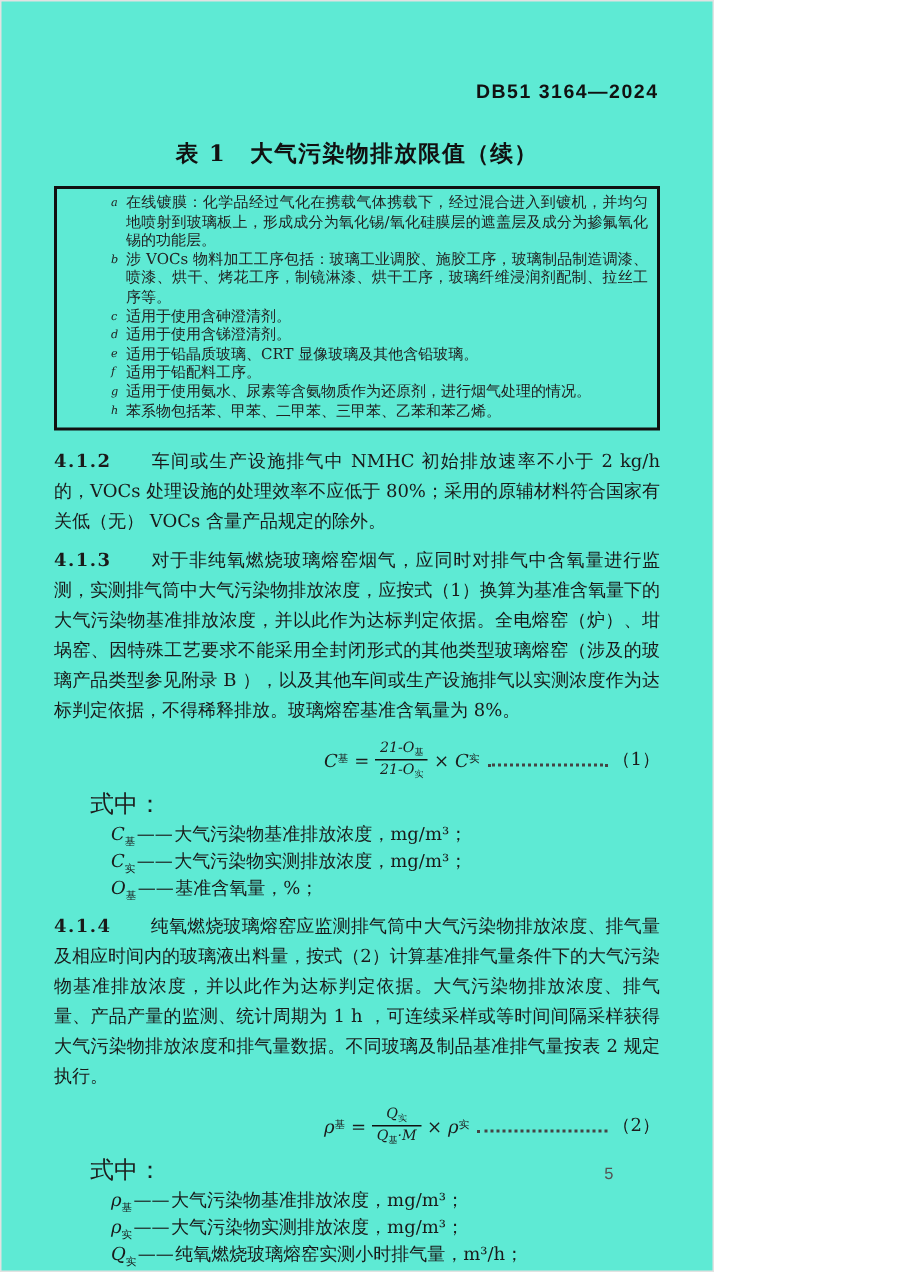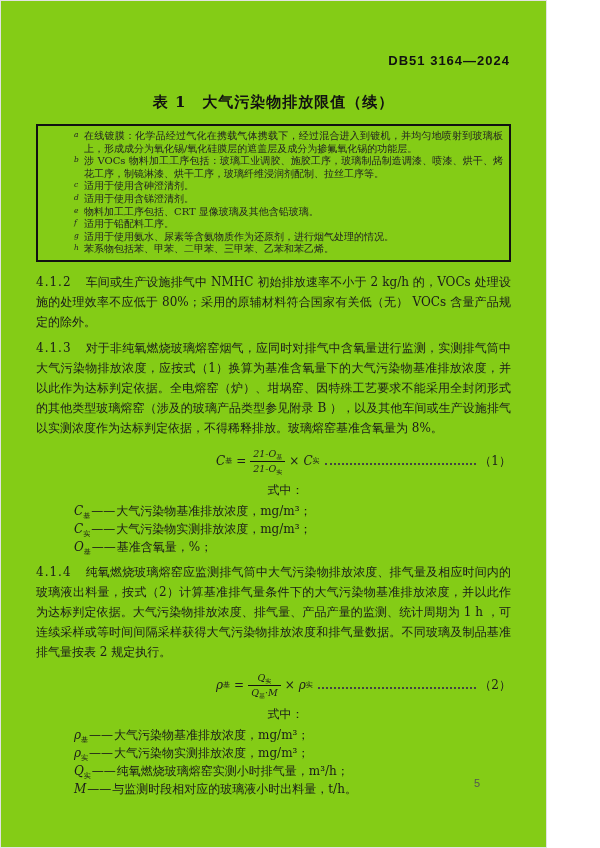--- a/index.html
+++ b/index.html
@@ -1,18 +1,18 @@
 <!DOCTYPE html>
 <html><head>
 <meta charset="utf-8">
 <style>
   html,body{margin:0;padding:0;background:#fff;}
   .page{
-    width:547px;height:848px;box-sizing:border-box;position:relative;
-    background:#84cc16;border:1px solid #e2e2e2;overflow:hidden;
+    width:476px;height:848px;box-sizing:border-box;position:relative;
+    background:#5eead4;border:1px solid #e2e2e2;overflow:hidden;
     font-family:"DejaVu Serif","Liberation Serif",serif;color:#1c1c1c;
   }
   .doc-code{
     position:absolute;top:52px;right:36px;
     font-family:"Liberation Sans","DejaVu Sans",sans-serif;
     font-weight:bold;font-size:13px;letter-spacing:1px;color:#111;
   }
   .content{padding:92px 35px 0 35px;}
   .table-title{
     text-align:center;font-weight:bold;font-size:15px;color:#111;
@@ -22,34 +22,34 @@
     border:2px solid #111;padding:4px 6px 4px 0;margin:0 0 10px 0;
   }
   .notes-list{list-style:none;margin:0;padding:0;font-size:10px;line-height:12.6px;color:#222;}
   .note{position:relative;padding-left:46px;text-align:justify;}
   .note-sup{
     position:absolute;left:36px;top:-1px;font-size:7.5px;font-style:italic;
   }
   .para{
     margin:6px 0 2px 0;font-size:12px;line-height:20px;text-align:justify;color:#1a1a1a;
   }
-  .sec-num{font-weight:normal;margin-right:14px;letter-spacing:1px;}
+  .sec-num{font-weight:bold;margin-right:26px;letter-spacing:1px;}
   .formula-row{display:flex;align-items:center;margin:10px 0 6px 0;font-size:12px;}
   .f-spacer{width:180px;flex:none;}
   .f-body{display:inline-flex;align-items:center;white-space:nowrap;}
   .sym{font-style:italic;}
   .op{margin:0 4px;}
   .csub{font-size:7px;line-height:1;vertical-align:-3px;}
   .csub2{font-size:6px;line-height:1;vertical-align:-2px;}
   .frac{display:inline-flex;flex-direction:column;text-align:center;font-size:9.5px;vertical-align:middle;}
   .fnum{border-bottom:1px solid #111;padding:0 3px 1px 3px;}
   .fden{padding:1px 3px 0 3px;}
   .leader{flex:1;border-bottom:2px dotted #444;height:0;margin:0 3px 0 5px;position:relative;top:3px;}
   .f-label{flex:none;font-size:12px;}
-  .where-line{margin:4px 0 2px 0;padding-left:24px;font-size:12px;line-height:19px;text-align:center;}
+  .where-line{margin:4px 0 2px 0;padding-left:24px;font-size:16px;line-height:19px;}
   .def-line{padding-left:38px;font-size:12px;line-height:18px;color:#1a1a1a;}
   .dash{margin:0 1px;}
   .page-number{
     position:absolute;right:66px;bottom:58px;font-size:11px;color:#555;
     font-family:"Liberation Sans","DejaVu Sans",sans-serif;
   }
 </style>
 </head>
 <body>
 
@@ -60,21 +60,21 @@
   <div class="content">
 
     <div class="table-title">表 1　大气污染物排放限值（续）</div>
 
     <div class="notes-box">
       <ul class="notes-list">
         <li class="note"><sup class="note-sup">a</sup><span class="note-text">在线镀膜：化学品经过气化在携载气体携载下，经过混合进入到镀机，并均匀地喷射到玻璃板上，形成成分为氧化锡/氧化硅膜层的遮盖层及成分为掺氟氧化锡的功能层。</span></li>
         <li class="note"><sup class="note-sup">b</sup><span class="note-text">涉 VOCs 物料加工工序包括：玻璃工业调胶、施胶工序，玻璃制品制造调漆、喷漆、烘干、烤花工序，制镜淋漆、烘干工序，玻璃纤维浸润剂配制、拉丝工序等。</span></li>
         <li class="note"><sup class="note-sup">c</sup><span class="note-text">适用于使用含砷澄清剂。</span></li>
         <li class="note"><sup class="note-sup">d</sup><span class="note-text">适用于使用含锑澄清剂。</span></li>
-        <li class="note"><sup class="note-sup">e</sup><span class="note-text">物料加工工序包括、CRT 显像玻璃及其他含铅玻璃。</span></li>
+        <li class="note"><sup class="note-sup">e</sup><span class="note-text">适用于铅晶质玻璃、CRT 显像玻璃及其他含铅玻璃。</span></li>
         <li class="note"><sup class="note-sup">f</sup><span class="note-text">适用于铅配料工序。</span></li>
         <li class="note"><sup class="note-sup">g</sup><span class="note-text">适用于使用氨水、尿素等含氨物质作为还原剂，进行烟气处理的情况。</span></li>
         <li class="note"><sup class="note-sup">h</sup><span class="note-text">苯系物包括苯、甲苯、二甲苯、三甲苯、乙苯和苯乙烯。</span></li>
       </ul>
     </div>
 
     <p class="para"><span class="sec-num">4.1.2</span><span class="sec-text">车间或生产设施排气中 NMHC 初始排放速率不小于 2 kg/h 的，VOCs 处理设施的处理效率不应低于 80%；采用的原辅材料符合国家有关低（无） VOCs 含量产品规定的除外。</span></p>
 
     <p class="para"><span class="sec-num">4.1.3</span><span class="sec-text">对于非纯氧燃烧玻璃熔窑烟气，应同时对排气中含氧量进行监测，实测排气筒中大气污染物排放浓度，应按式（1）换算为基准含氧量下的大气污染物基准排放浓度，并以此作为达标判定依据。全电熔窑（炉）、坩埚窑、因特殊工艺要求不能采用全封闭形式的其他类型玻璃熔窑（涉及的玻璃产品类型参见附录 B ），以及其他车间或生产设施排气以实测浓度作为达标判定依据，不得稀释排放。玻璃熔窑基准含氧量为 8%。</span></p>
 

